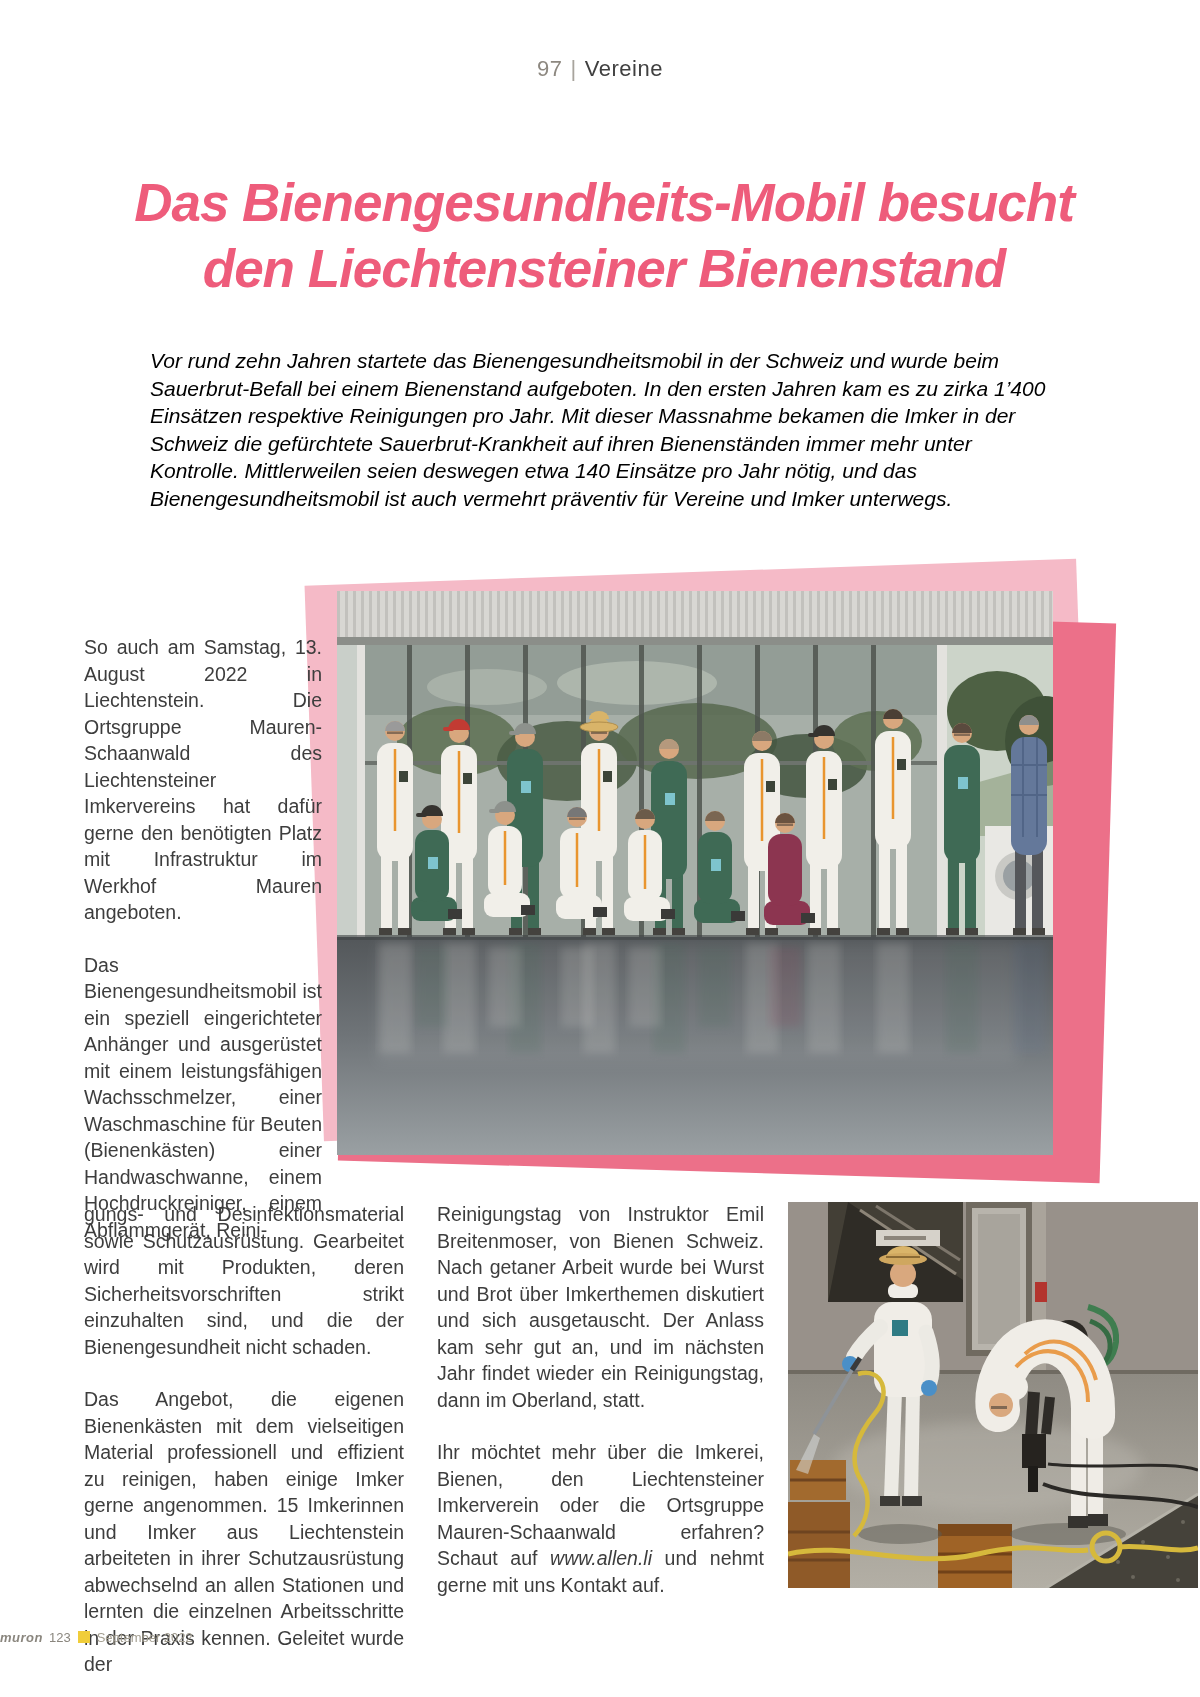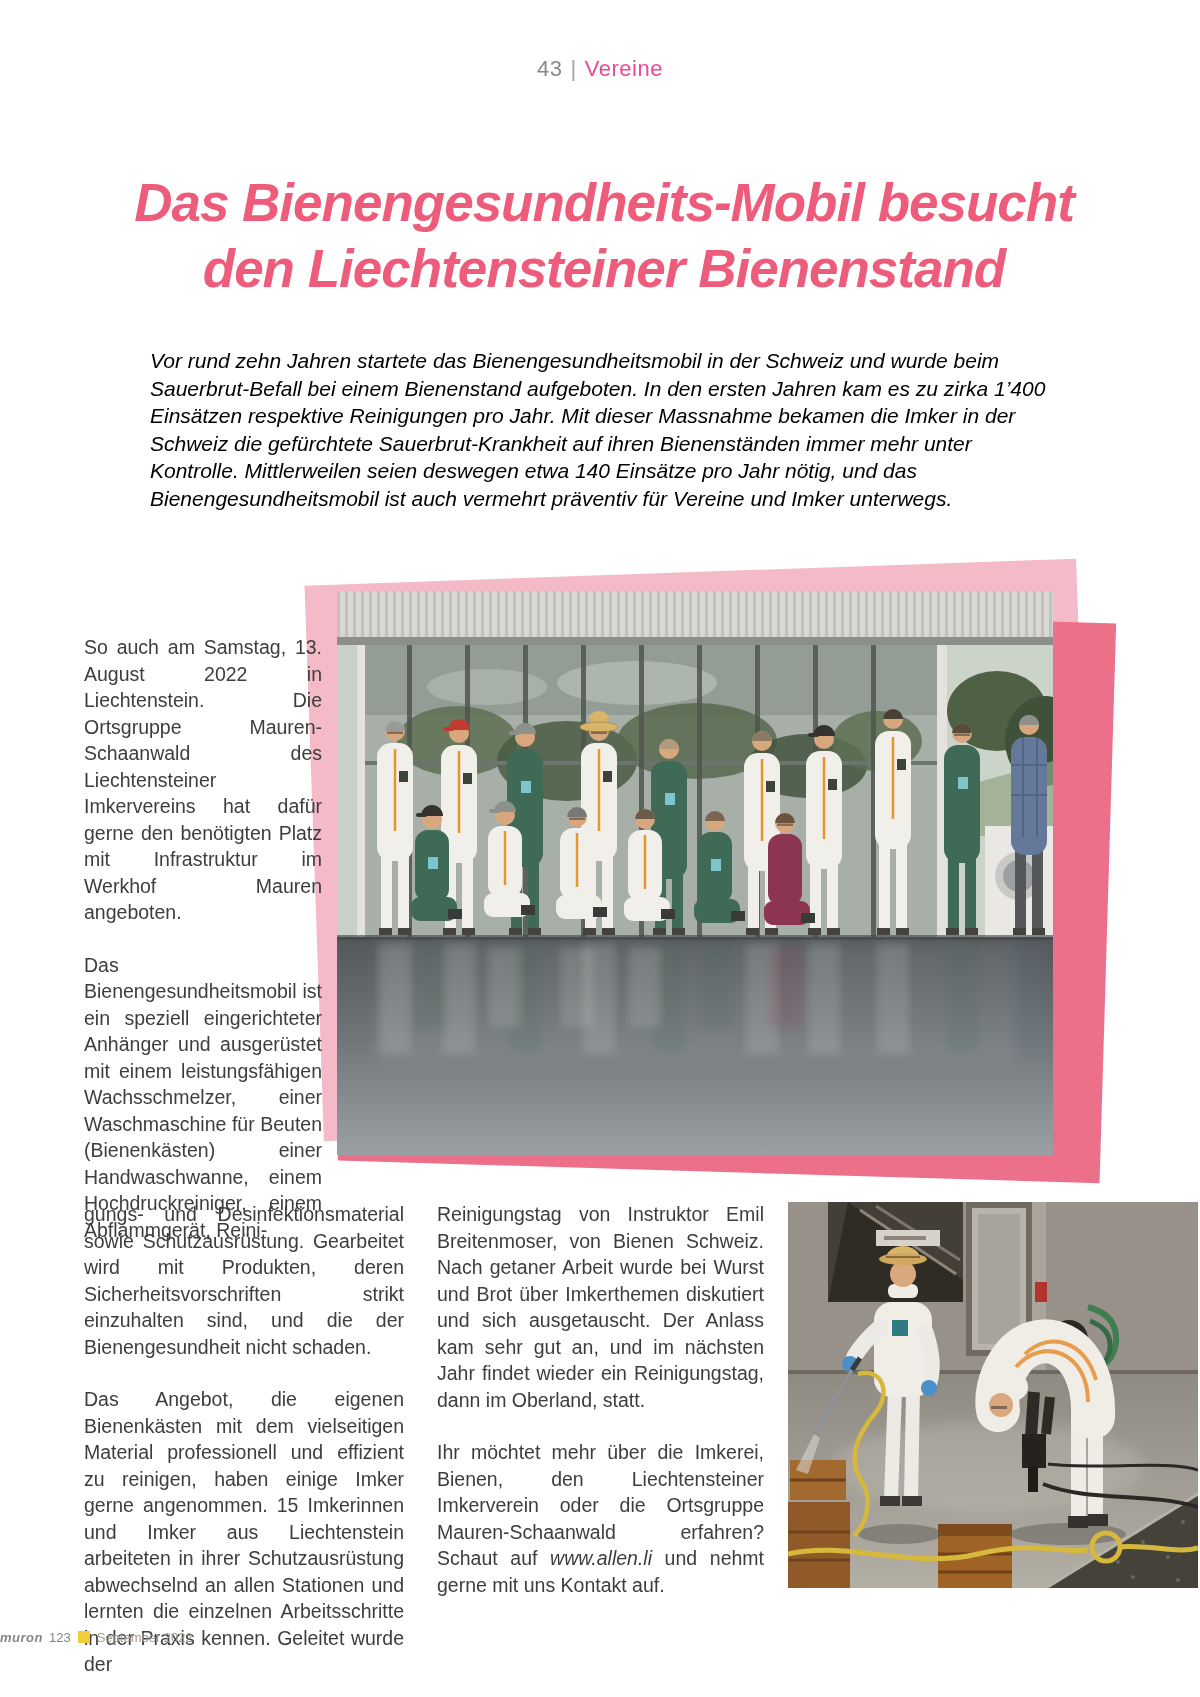--- a/index.html
+++ b/index.html
@@ -7,21 +7,21 @@
     position:relative;width:1200px;height:1697px;margin:0 auto;
     background:#ffffff;overflow:hidden;
     font-family:"Liberation Sans", sans-serif;color:#3d3d3d;
   }
   
   .kopf{
     position:absolute;top:56px;left:0;width:100%;
     text-align:center;font-size:22px;letter-spacing:.5px;color:#8d8880;
   }
   .kopf .sep{color:#a8a49d;margin:0 8px;}
-  .kopf .sect{color:#ec4899;}
+  .kopf .sect{color:#404040;}
   
   .titel{
     position:absolute;top:166px;left:0;width:100%;
     text-align:center;font-style:italic;font-weight:bold;
     font-size:53px;line-height:66px;letter-spacing:-1px;color:#ee5c7b;
   }
   
   .lead{
     position:absolute;top:347px;left:150px;width:900px;
     text-align:left;font-style:italic;
@@ -60,21 +60,21 @@
     margin:0 7px;transform:translateY(1px);
   }
   .fuss .date{color:#a29d8f;}
 </style>
 </head>
 <body>
 
 <div class="page">
 
   <div class="kopf">
-    <span>43</span><span class="sep">|</span><span class="sect">Vereine</span>
+    <span>97</span><span class="sep">|</span><span class="sect">Vereine</span>
   </div>
 
   <h1 class="titel" style="margin:4px;">
     <span>Das Bienengesundheits-Mobil besucht</span><br>
     <span>den Liechtensteiner Bienenstand</span>
   </h1>
 
   <div class="lead">Vor rund zehn Jahren startete das Bienengesundheitsmobil in der Schweiz und wurde beim Sauerbrut-Befall bei einem Bienenstand aufgeboten. In den ersten Jahren kam es zu zirka 1’400 Einsätzen respektive Reinigungen pro Jahr. Mit dieser Massnahme bekamen die Imker in der Schweiz die gefürchtete Sauerbrut-Krankheit auf ihren Bienenständen immer mehr unter Kontrolle. Mittlerweilen seien deswegen etwa 140 Einsätze pro Jahr nötig, und das Bienengesundheitsmobil ist auch vermehrt präventiv für Vereine und Imker unterwegs.</div>
 
   <div class="shape-pink-light"></div>

